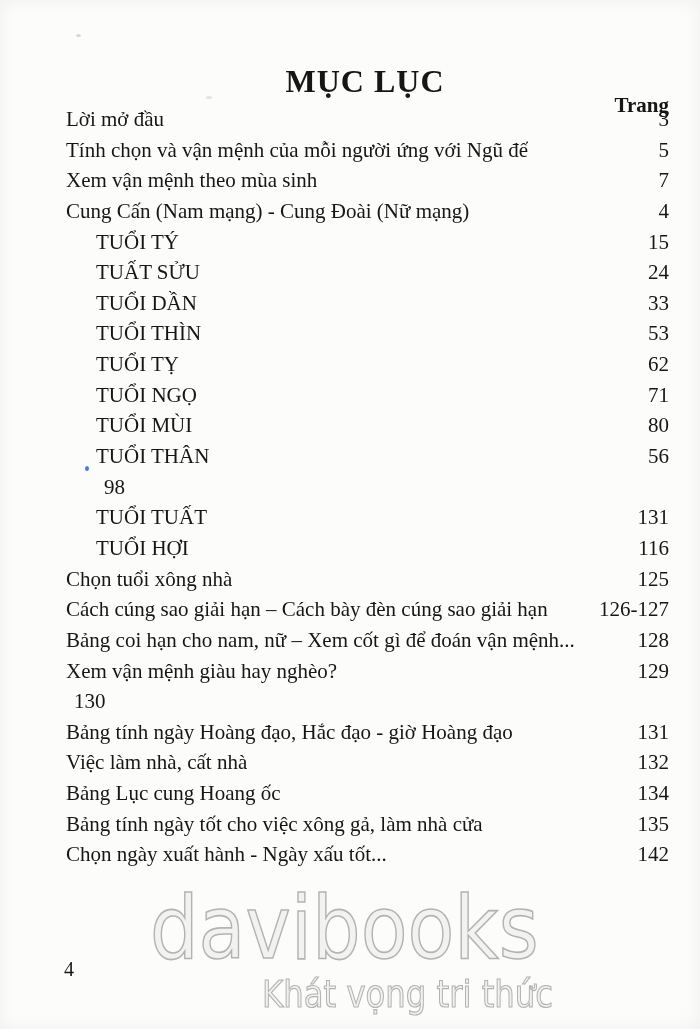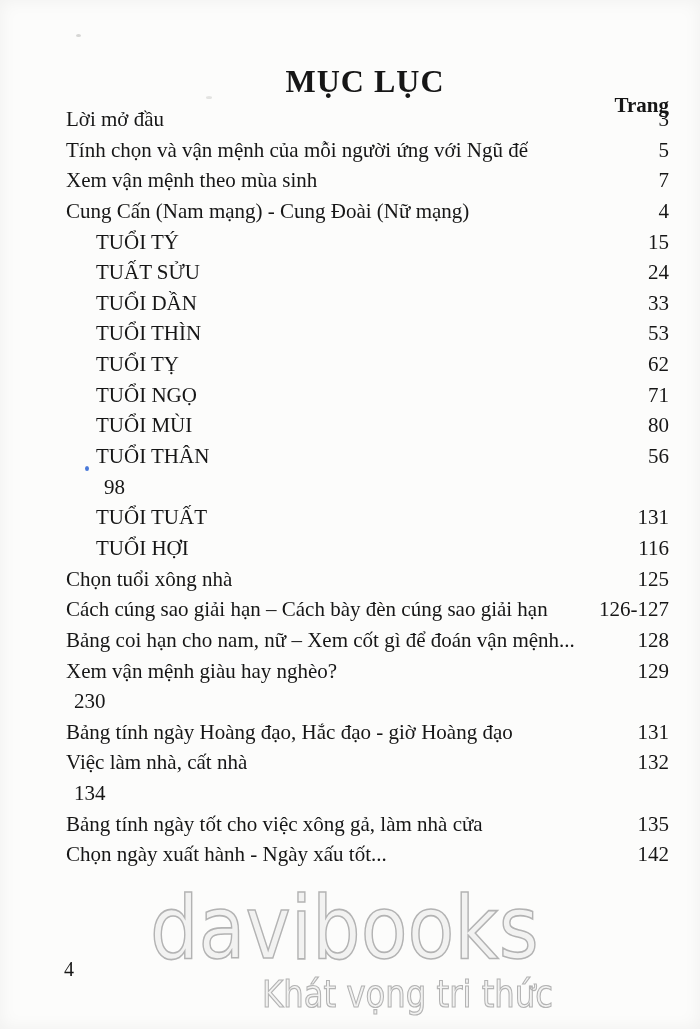--- a/index.html
+++ b/index.html
@@ -186,31 +186,32 @@
       </div>
       <div class="toc-row">
         <span class="label">Bảng coi hạn cho nam, nữ – Xem cốt gì để đoán vận mệnh...</span>
         <span class="pagenum">128</span>
       </div>
       <div class="toc-row">
         <span class="label">Xem vận mệnh giàu hay nghèo?</span>
         <span class="pagenum">129</span>
       </div>
       <div class="toc-row">
-        <span class="pagenum">230</span>
+        <span class="pagenum">130</span>
       </div>
       <div class="toc-row">
         <span class="label">Bảng tính ngày Hoàng đạo, Hắc đạo - giờ Hoàng đạo</span>
         <span class="pagenum">131</span>
       </div>
       <div class="toc-row">
         <span class="label">Việc làm nhà, cất nhà</span>
         <span class="pagenum">132</span>
       </div>
       <div class="toc-row">
+        <span class="label">Bảng Lục cung Hoang ốc</span>
         <span class="pagenum">134</span>
       </div>
       <div class="toc-row">
         <span class="label">Bảng tính ngày tốt cho việc xông gả, làm nhà cửa</span>
         <span class="pagenum">135</span>
       </div>
       <div class="toc-row">
         <span class="label">Chọn ngày xuất hành - Ngày xấu tốt...</span>
         <span class="pagenum">142</span>
       </div>

